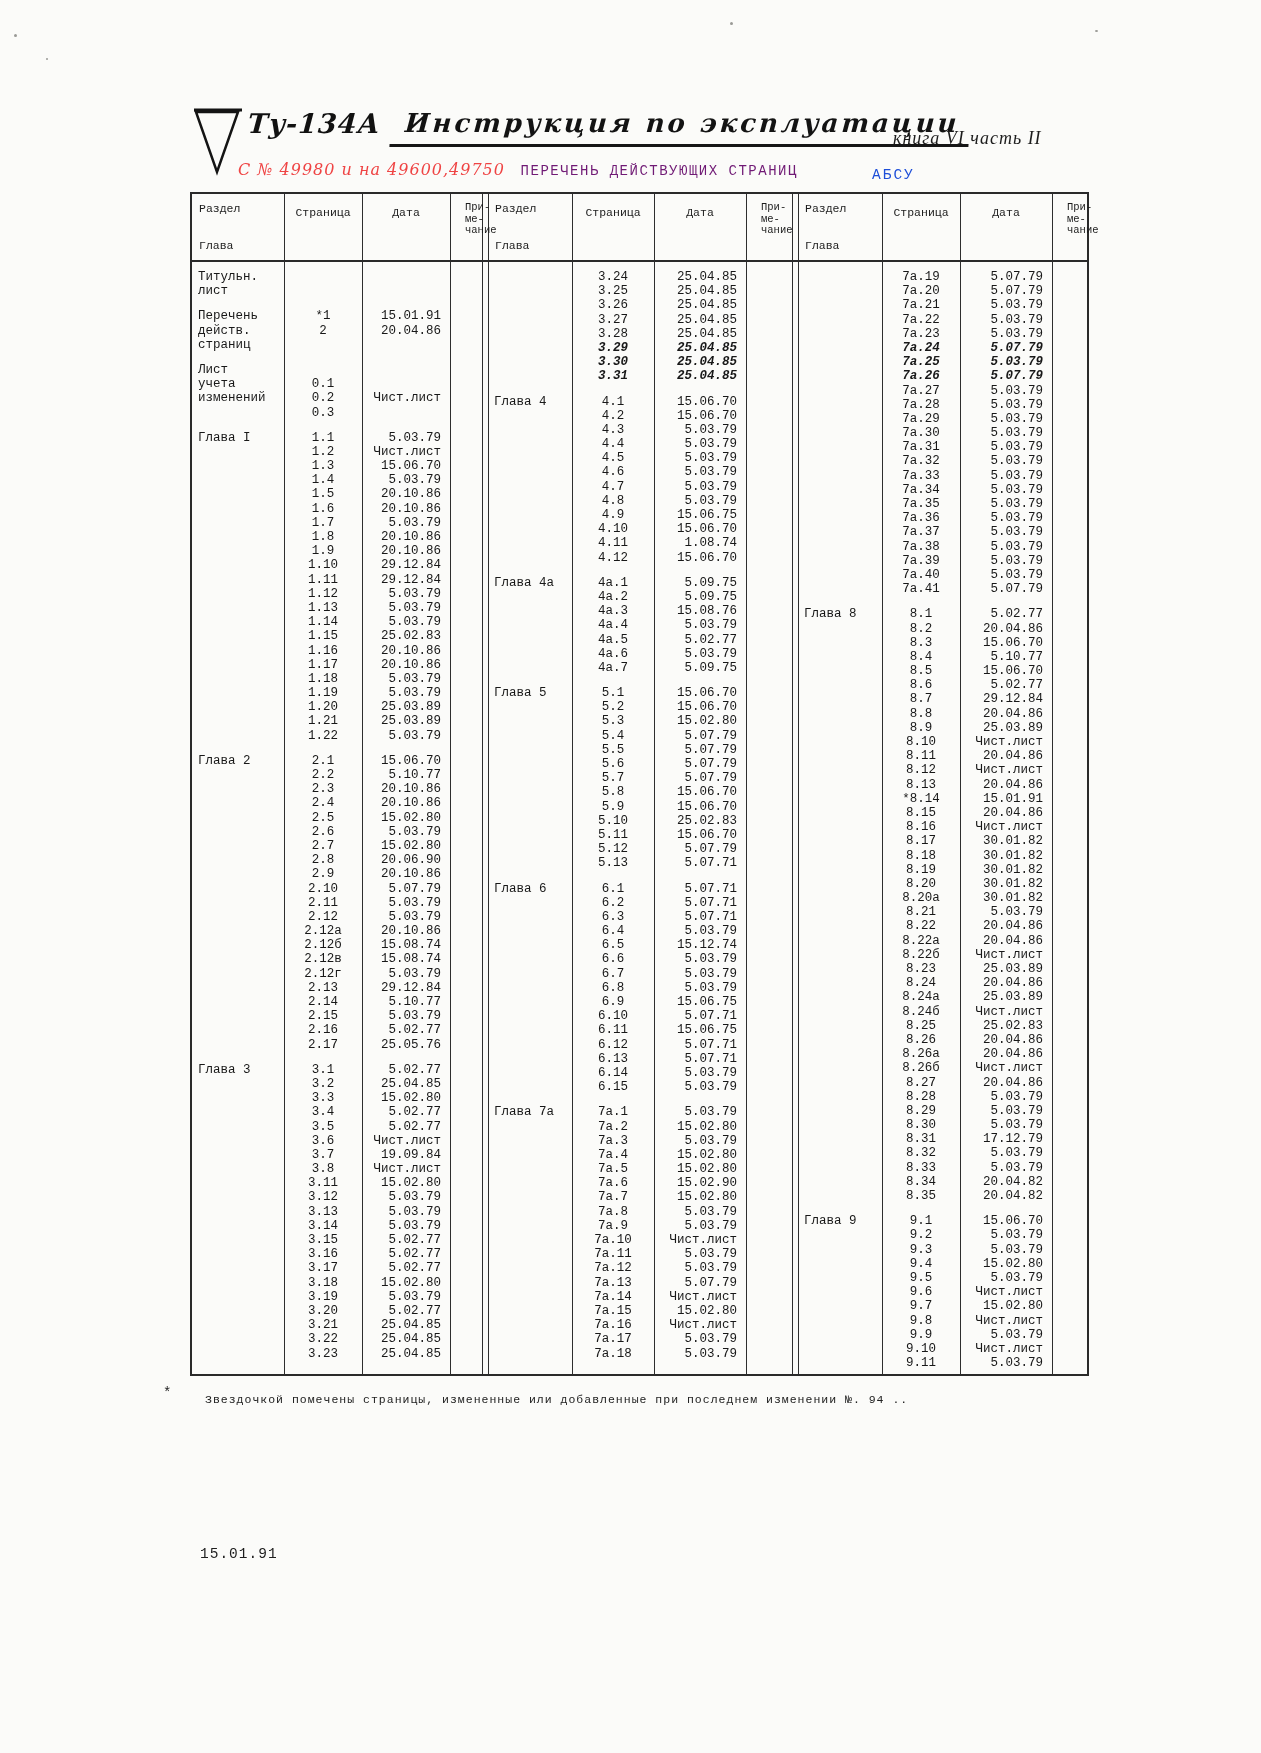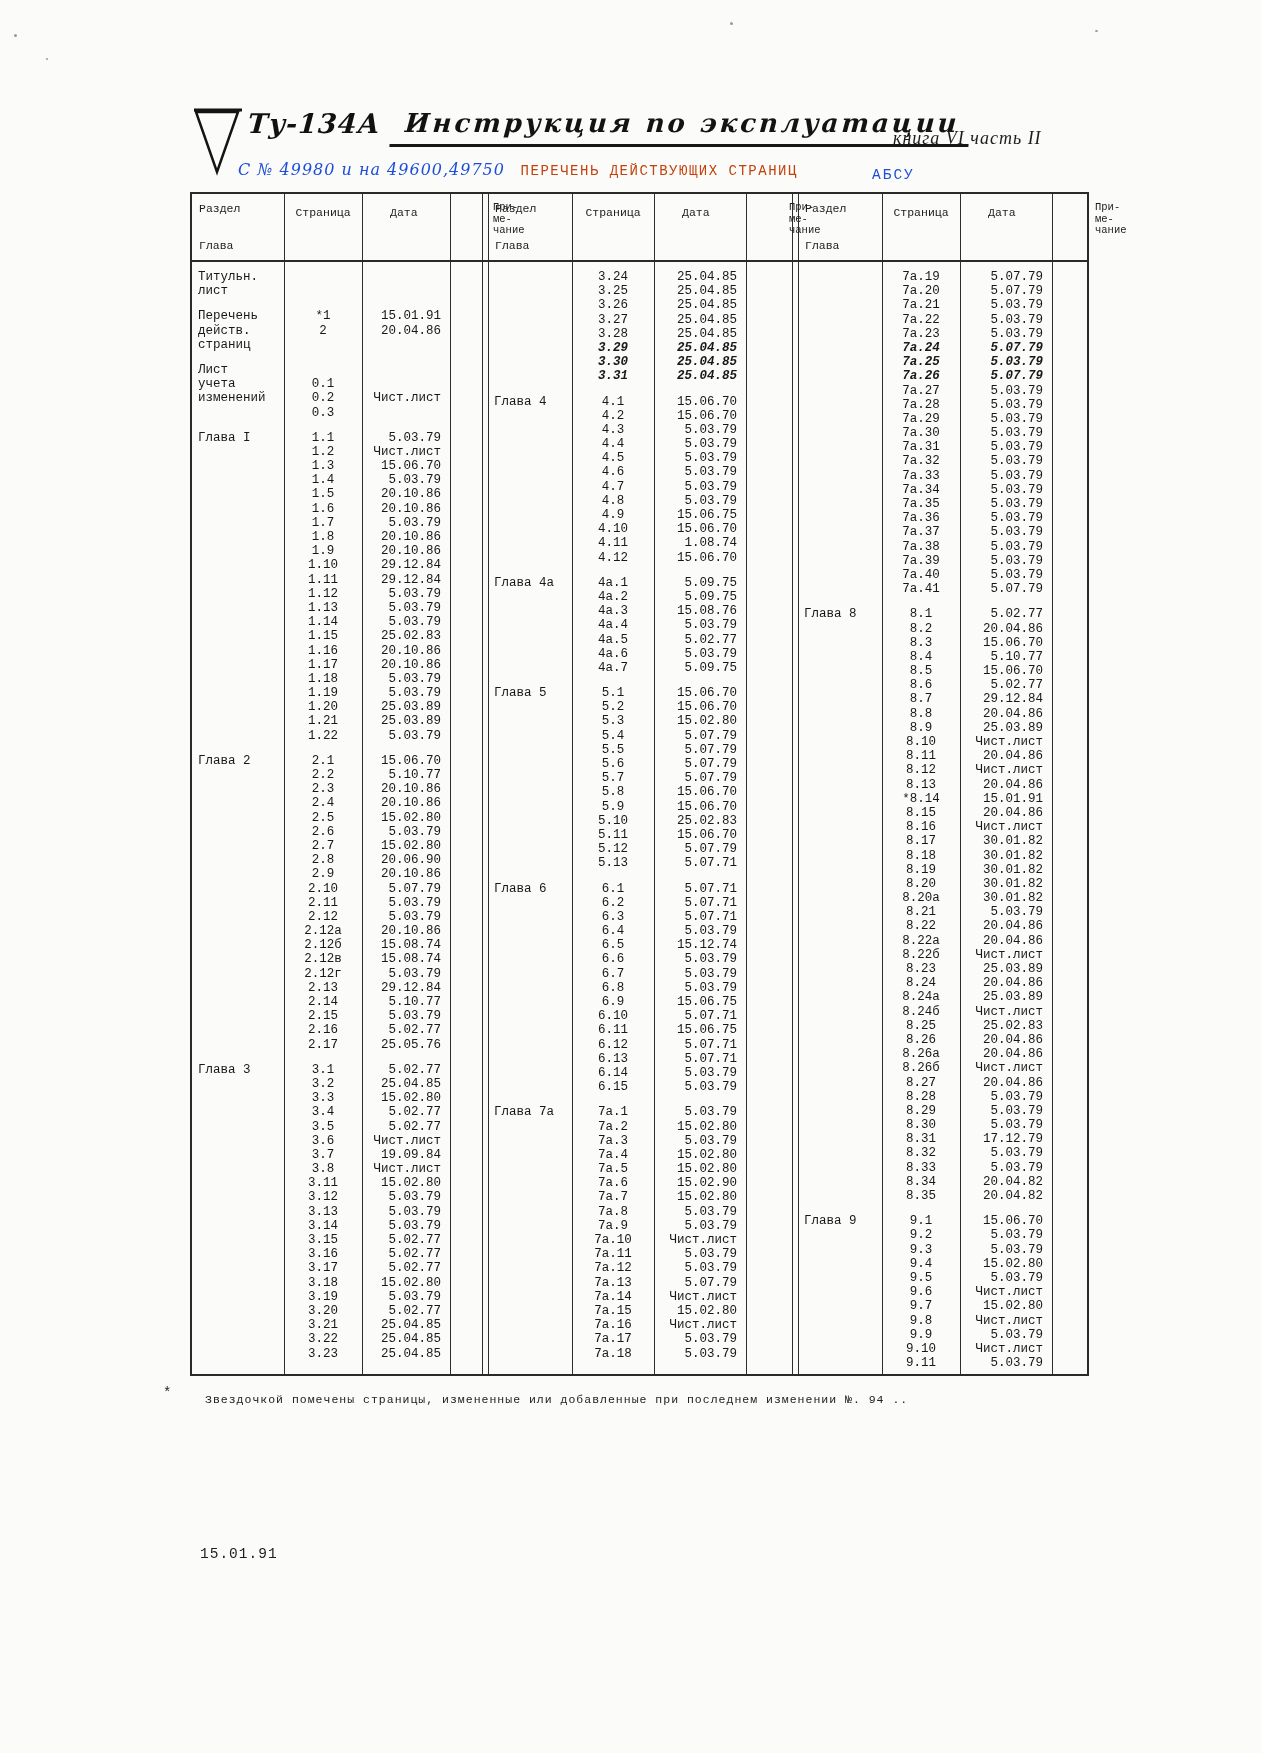--- a/index.html
+++ b/index.html
@@ -29,38 +29,38 @@
     transform:skewX(-4deg);
   }
   .book{
     position:absolute;left:893px;top:128px;
     font-family:Liberation Serif, serif;font-style:italic;
     font-size:18px;color:#1d1d1d;letter-spacing:1px;white-space:nowrap;
   }
   .stampline{position:absolute;left:238px;top:160px;white-space:nowrap;}
   .stamp{
     font-family:"DejaVu Serif",serif;font-style:italic;font-size:16px;
-    color:#1d4ed8;letter-spacing:1px;
+    color:#ef4444;letter-spacing:1px;
   }
-  .listtitle{font-size:14px;letter-spacing:1.5px;color:#c2410c;margin-left:6px;}
+  .listtitle{font-size:14px;letter-spacing:1.5px;color:#701a75;margin-left:6px;}
   .sys{position:absolute;left:872px;top:167px;font-size:14.5px;letter-spacing:2px;color:#1d4ed8;}
 
   
   .ptable{
     position:absolute;left:190px;top:192px;width:895px;height:1180px;
     border:2px solid #2a2a2a;background:transparent;
   }
   .vline{position:absolute;top:0;bottom:0;width:1px;background:#2e2e2e;z-index:0;}
   .thead{position:absolute;left:0;top:0;right:0;height:66px;border-bottom:2px solid #2a2a2a;z-index:1;}
   .hgrp{position:absolute;top:0;height:66px;display:flex;}
   .hc{font-size:11.5px;line-height:13px;color:#1c1c1c;padding-top:8px;box-sizing:border-box;}
   .hc .l2{margin-top:24px;}
   .hsec{padding-left:7px;}
   .hpag{text-align:center;padding-top:12px;}
-  .hdat{padding-top:12px;margin-left:28px;}
+  .hdat{text-align:center;padding-top:12px;}
   .hnot{font-size:10.5px;line-height:11.5px;padding-left:15px;}
 
   .tbody-grp{position:absolute;top:68px;height:1110px;z-index:1;display:flex;flex-direction:column;padding-top:8px;box-sizing:border-box;}
   .row{display:flex;height:14.2px;line-height:14.2px;white-space:nowrap;}
   .row.gap{height:11px;}
   .row.b{font-weight:bold;font-style:italic;}
   .c{display:block;box-sizing:border-box;overflow:visible;font-size:12.5px;color:#181818;}
   .c.s{padding-left:6px;}
   .c.p{text-align:center;}
   .c.d{text-align:right;padding-right:9px;}

